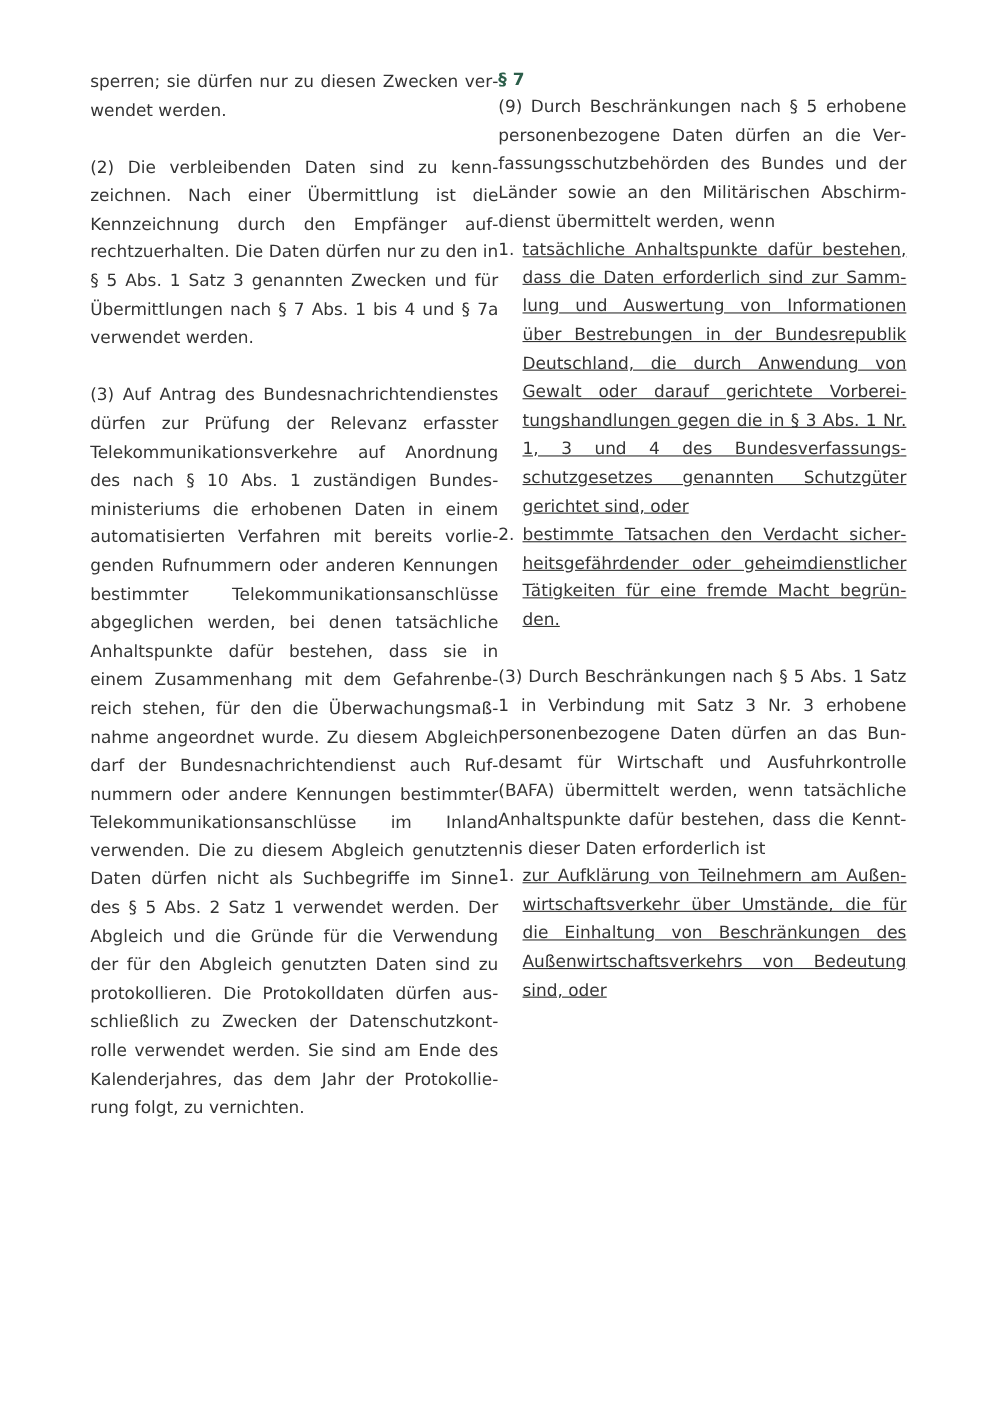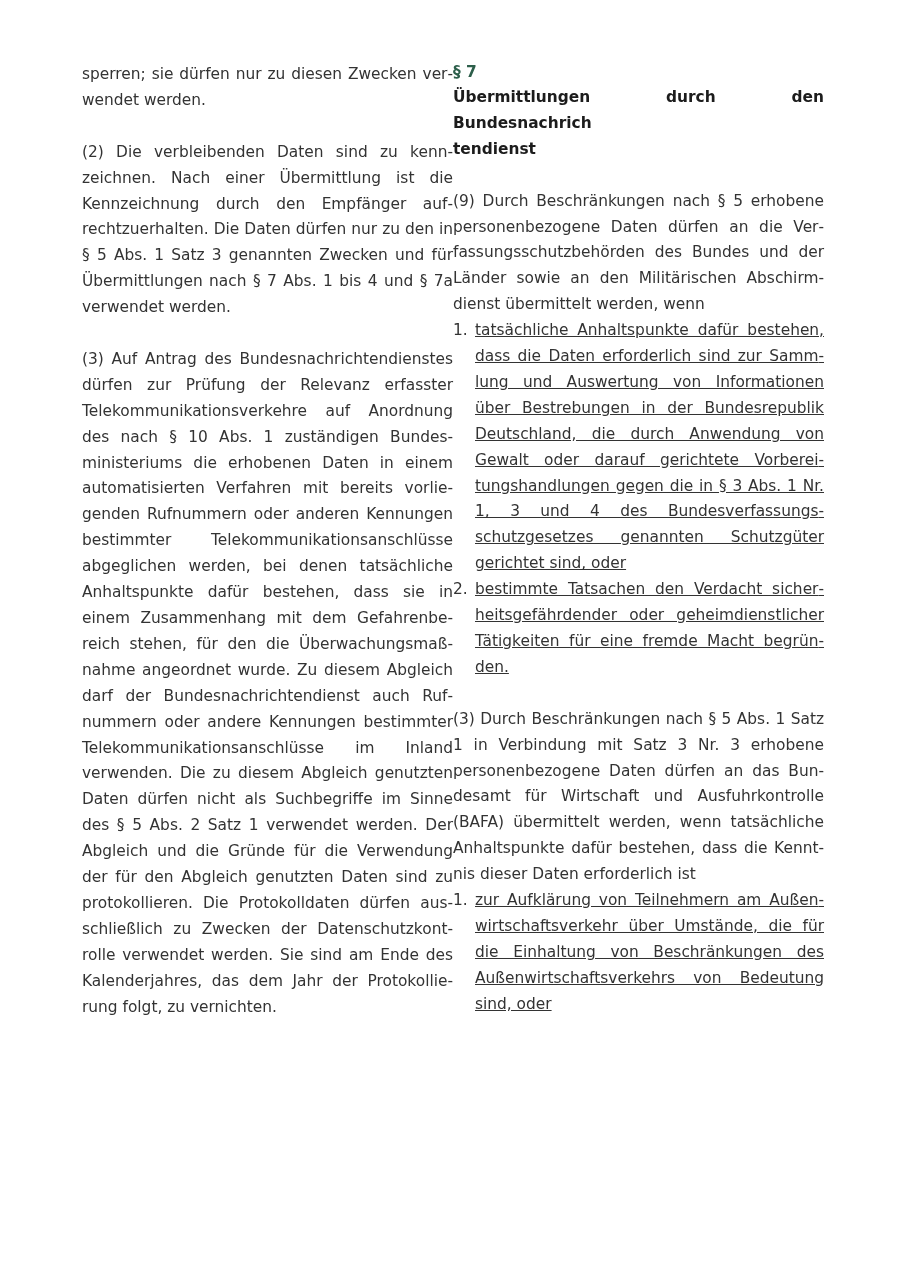--- a/index.html
+++ b/index.html
@@ -137,21 +137,20 @@
       <p class="para">(2) Die verbleibenden Daten sind zu kenn­zeichnen. Nach einer Übermittlung ist die Kennzeichnung durch den Empfänger auf­rechtzuerhalten. Die Daten dürfen nur zu den in § 5 Abs. 1 Satz 3 genannten Zwecken und für Übermittlungen nach § 7 Abs. 1 bis 4 und § 7a verwendet werden.</p>
 
       <p class="para">(3) Auf Antrag des Bundesnachrichtendiens­tes dürfen zur Prüfung der Relevanz erfasster Telekommunikationsverkehre auf Anordnung des nach § 10 Abs. 1 zuständigen Bundes­ministeriums die erhobenen Daten in einem automatisierten Verfahren mit bereits vorlie­genden Rufnummern oder anderen Kennungen bestimmter Telekommunikationsanschlüsse abgeglichen werden, bei denen tatsächliche Anhaltspunkte dafür bestehen, dass sie in einem Zusammenhang mit dem Gefahrenbe­reich stehen, für den die Überwachungsmaß­nahme angeordnet wurde. Zu diesem Abgleich darf der Bundesnachrichtendienst auch Ruf­nummern oder andere Kennungen bestimm­ter Telekommunikationsanschlüsse im Inland verwenden. Die zu diesem Abgleich genutzten Daten dürfen nicht als Suchbegriffe im Sinne des § 5 Abs. 2 Satz 1 verwendet werden. Der Abgleich und die Gründe für die Verwendung der für den Abgleich genutzten Daten sind zu protokollieren. Die Protokolldaten dürfen aus­schließlich zu Zwecken der Datenschutzkont­rolle verwendet werden. Sie sind am Ende des Kalenderjahres, das dem Jahr der Protokollie­rung folgt, zu vernichten.</p>
 
     </div>
 
     <div class="column">
 
       <div class="section-number">§ 7</div>
 
-      <h2 class="section-title"><span>Übermittlungen durch den Bundesnachrich­</span><span class="lastline">tendienst</span></h2>
 
 
       <p class="para tight">(9) Durch Beschränkungen nach § 5 erhobene personenbezogene Daten dürfen an die Ver­fassungsschutzbehörden des Bundes und der Länder sowie an den Militärischen Abschirm­dienst übermittelt werden, wenn</p>
 
       <ol class="numlist">
         <li>
           <span class="marker">1.</span>
           <span class="itemtext">tatsächliche Anhaltspunkte dafür bestehen, dass die Daten erforderlich sind zur Samm­lung und Auswertung von Informationen über Bestrebungen in der Bundesrepublik Deutschland, die durch Anwendung von Gewalt oder darauf gerichtete Vorberei­tungshandlungen gegen die in § 3 Abs. 1 Nr. 1, 3 und 4 des Bundesverfassungs­schutzgesetzes genannten Schutzgüter gerichtet sind, oder</span>
         </li>
         <li>

